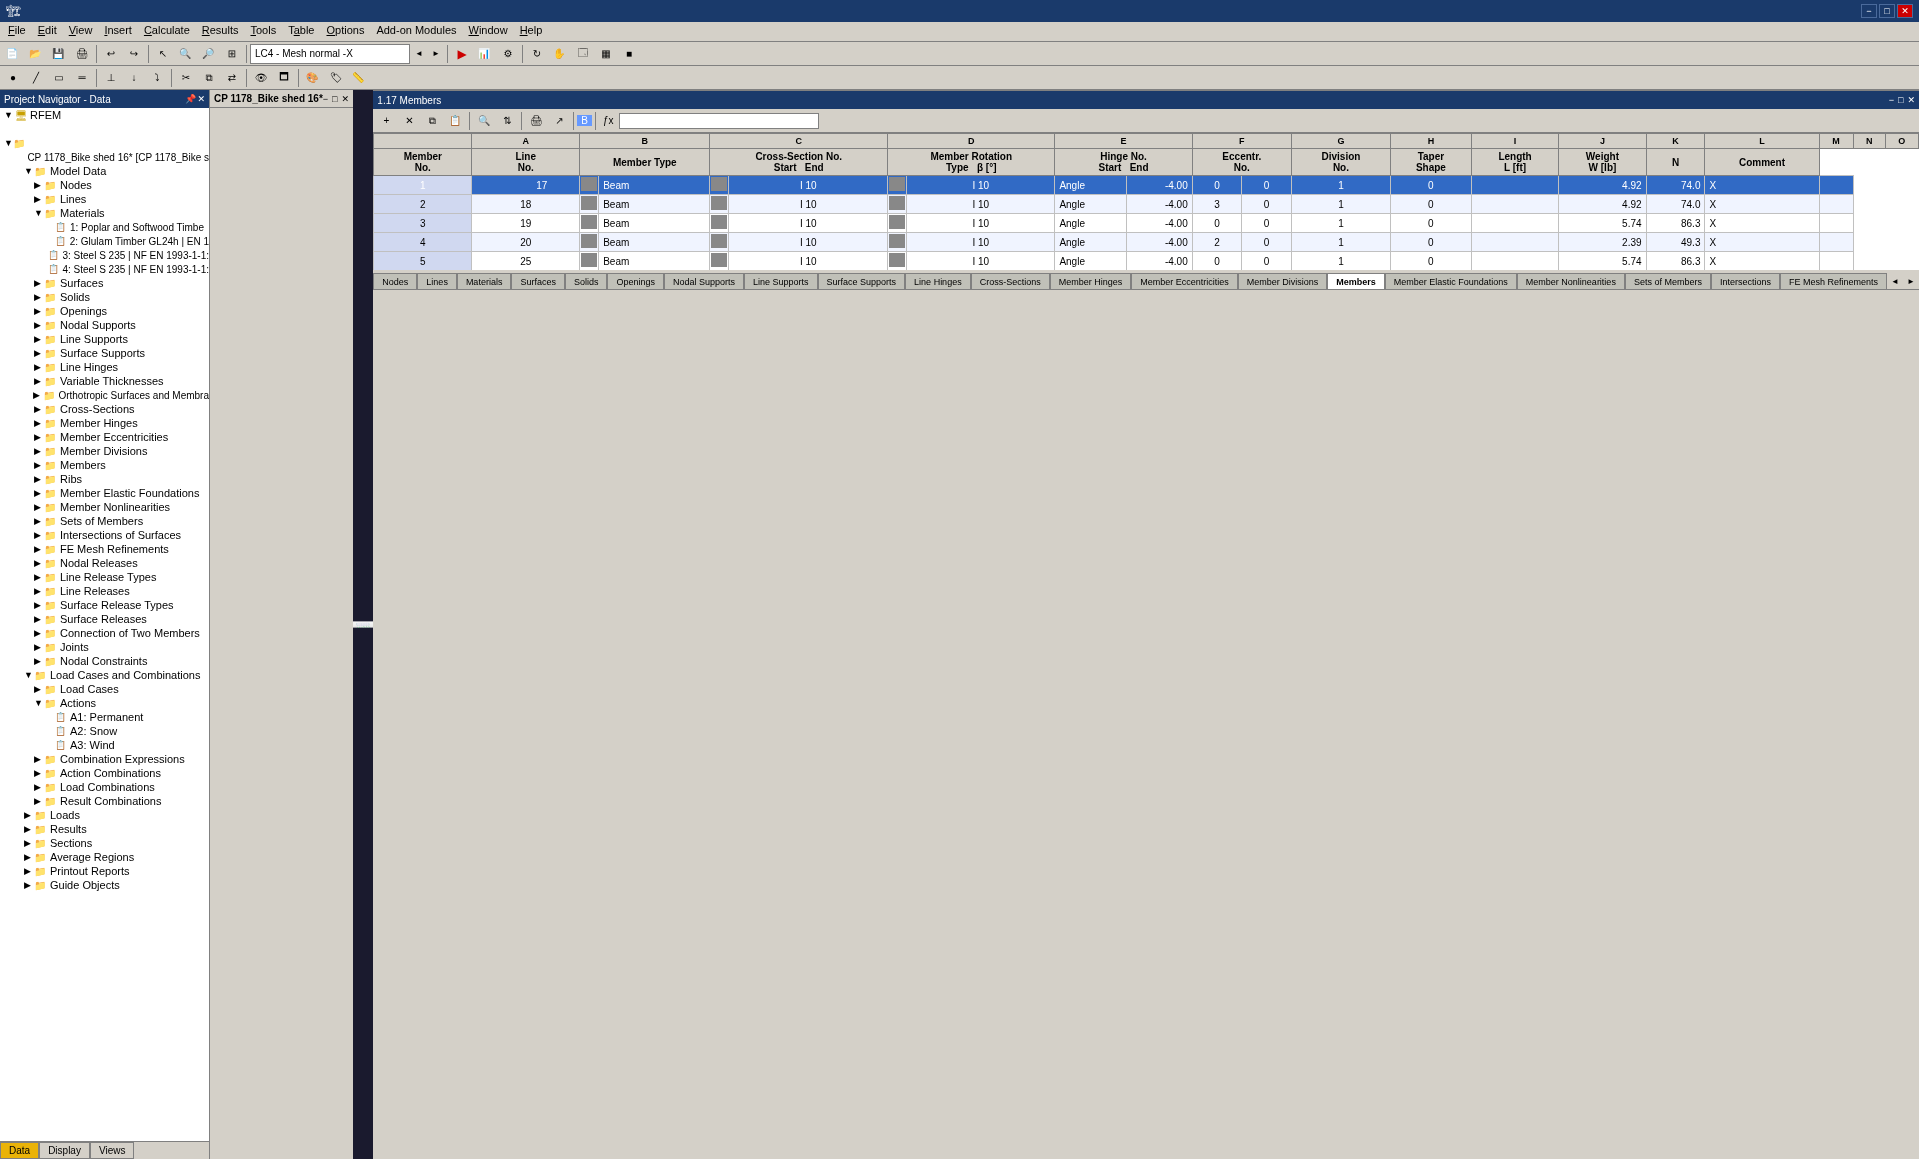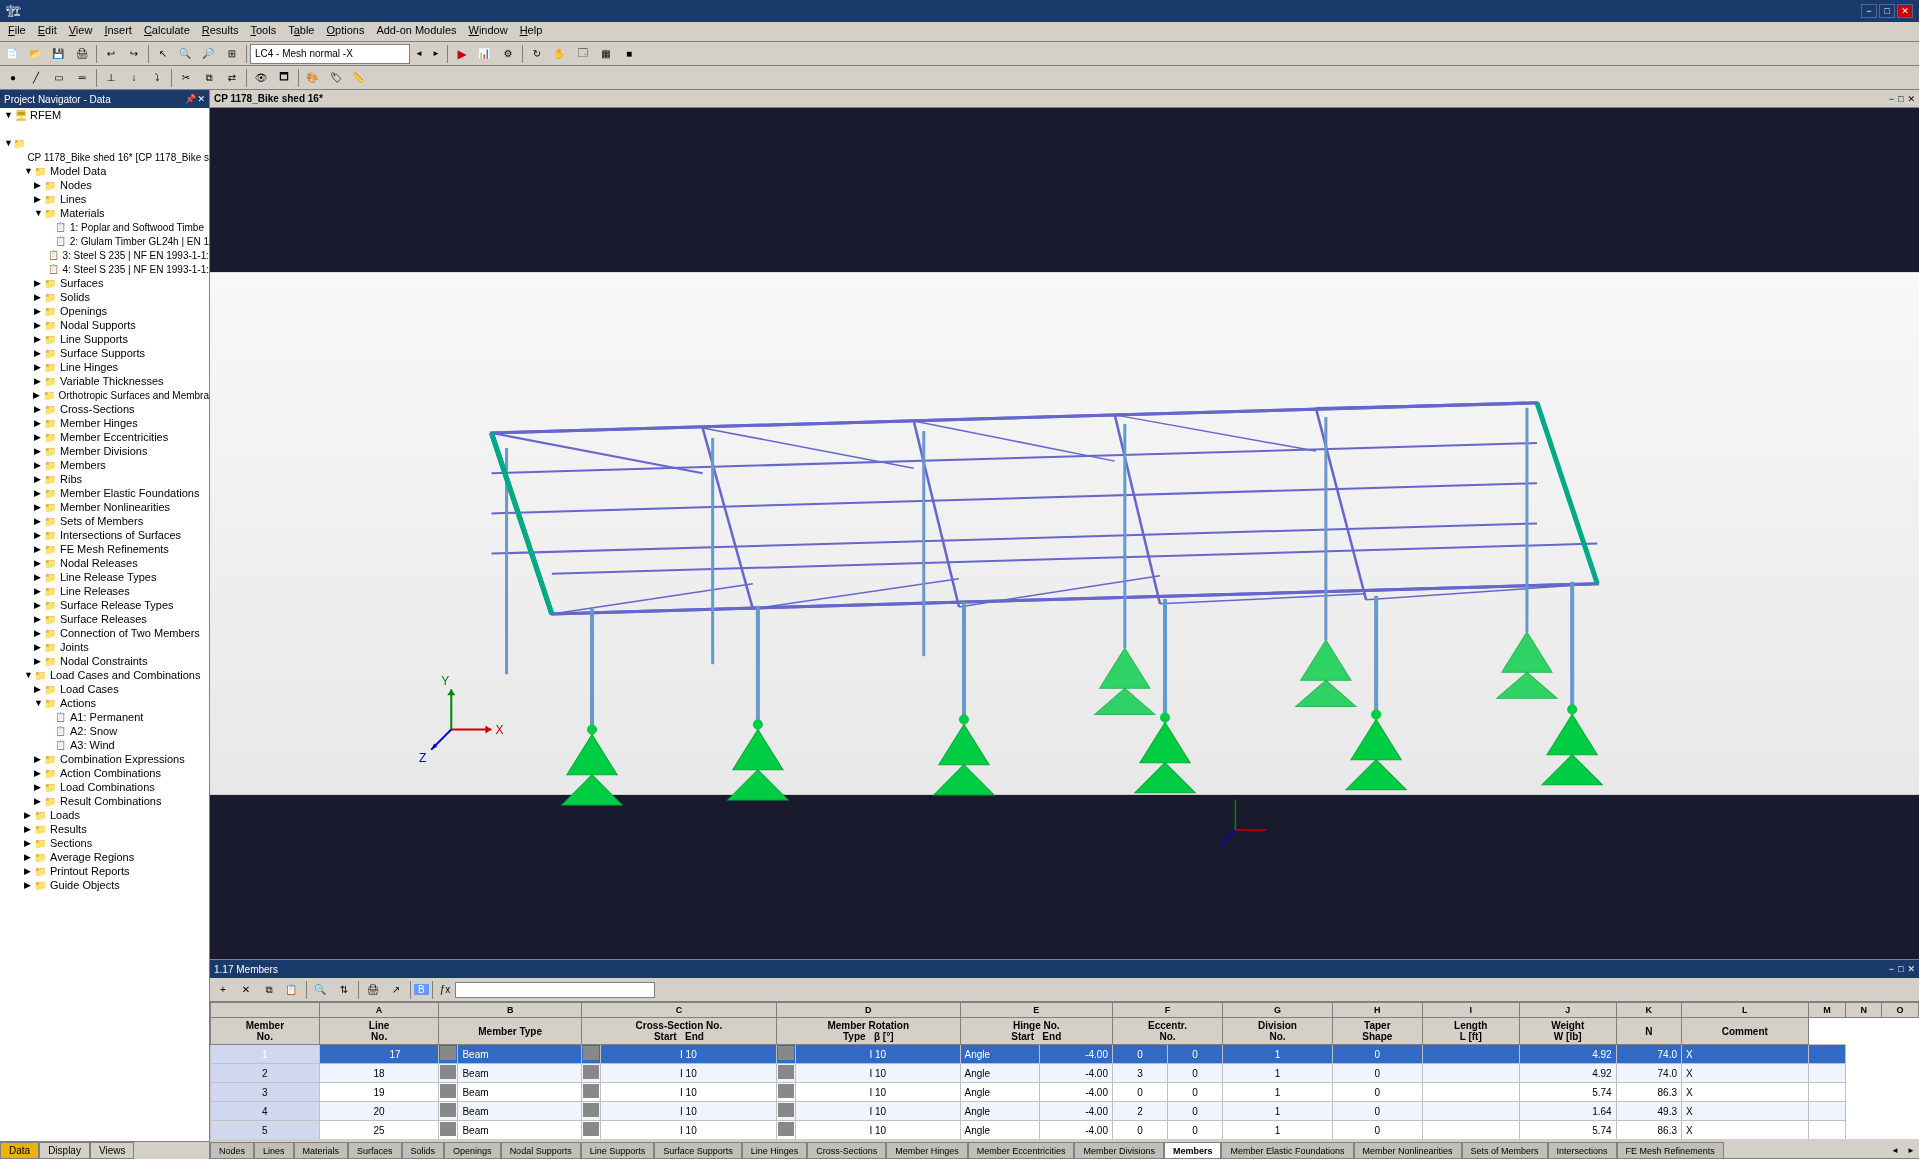--- a/index.html
+++ b/index.html
@@ -35,21 +35,21 @@
     
     .tree-container { flex: 1; overflow-y: auto; overflow-x: hidden; background: #fff; font-size: 11px; }
     .tree-item { display: flex; align-items: center; padding: 1px 0; cursor: pointer; white-space: nowrap; }
     .tree-indent { display: inline-block; }
     .tree-toggle { width: 10px; font-size: 9px; cursor: pointer; color: #000; }
     .tree-icon { width: 14px; height: 12px; margin-right: 2px; display: inline-flex; align-items: center; justify-content: center; }
     .folder-icon { color: #c8a000; font-size: 10px; }
     .item-icon { color: #0050a0; font-size: 9px; }
     
     
-    .right-content { flex: 1; display: flex; flex-direction: column; overflow: hidden; }
+    .right-content { flex: 1; display: flex; overflow: hidden; }
     
     
     .viewport { flex: 1; background: #1a1a2e; position: relative; overflow: hidden; min-height: 200px; }
     .viewport-header { background: #d4d0c8; height: 18px; display: flex; align-items: center; justify-content: space-between; padding: 0 4px; border-bottom: 1px solid #808080; }
     .viewport-title { font-size: 10px; font-weight: bold; }
     .viewport-header-btn { font-size: 9px; cursor: pointer; color: #000; }
     
     
     .bottom-panel { height: 200px; background: #d4d0c8; border-top: 1px solid #808080; display: flex; flex-direction: column; }
     .bottom-panel-header { background: #1a3a6b; color: #fff; height: 18px; display: flex; align-items: center; justify-content: space-between; padding: 0 4px; font-size: 10px; }
@@ -811,21 +811,21 @@
         <div style="width:16px; height:14px; background:#888; display:inline-block; margin:1px;"></div>
       </td>
       <td style="text-align:center;">I 10</td>
       <td>Angle</td>
       <td style="text-align:right;">-4.00</td>
       <td style="text-align:center;">2</td>
       <td style="text-align:center;">0</td>
       <td style="text-align:center;">1</td>
       <td style="text-align:center;">0</td>
       <td></td>
-      <td style="text-align:right;">1.64</td>
+      <td style="text-align:right;">2.39</td>
       <td style="text-align:right;">49.3</td>
       <td>X</td>
       <td></td>
     </tr>
               <tr>
       <td style="text-align:center; background:#d0d8f0;">5</td>
       <td style="text-align:center;">25</td>
       <td style="width:18px; padding:0;">
         <div style="width:16px; height:14px; background:#888; display:inline-block; margin:1px;"></div>
       </td>

